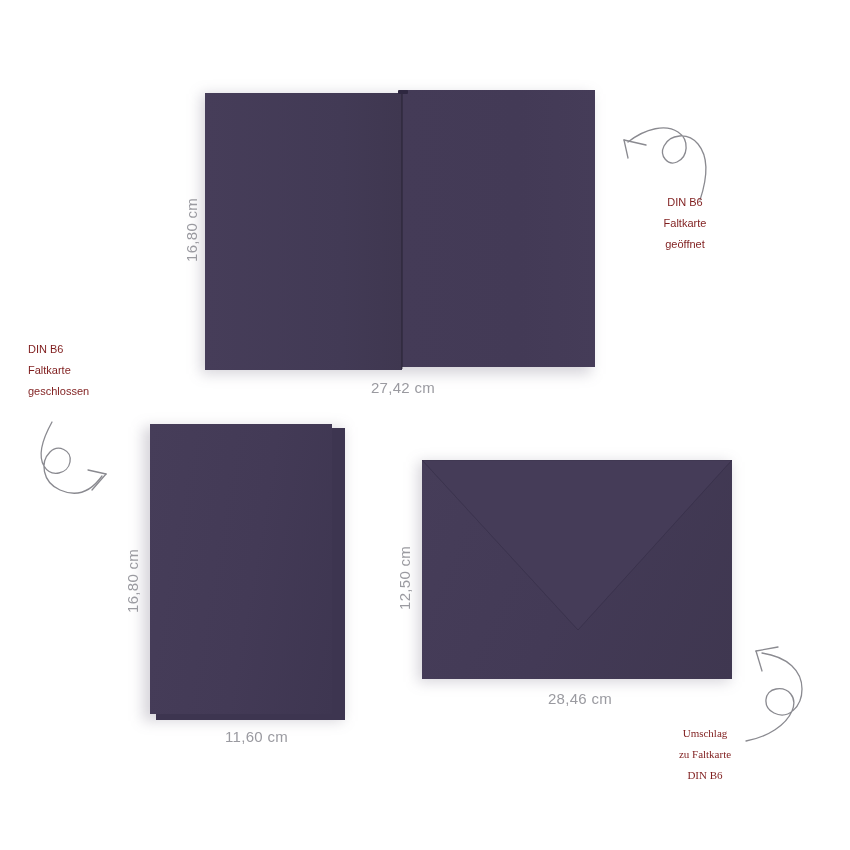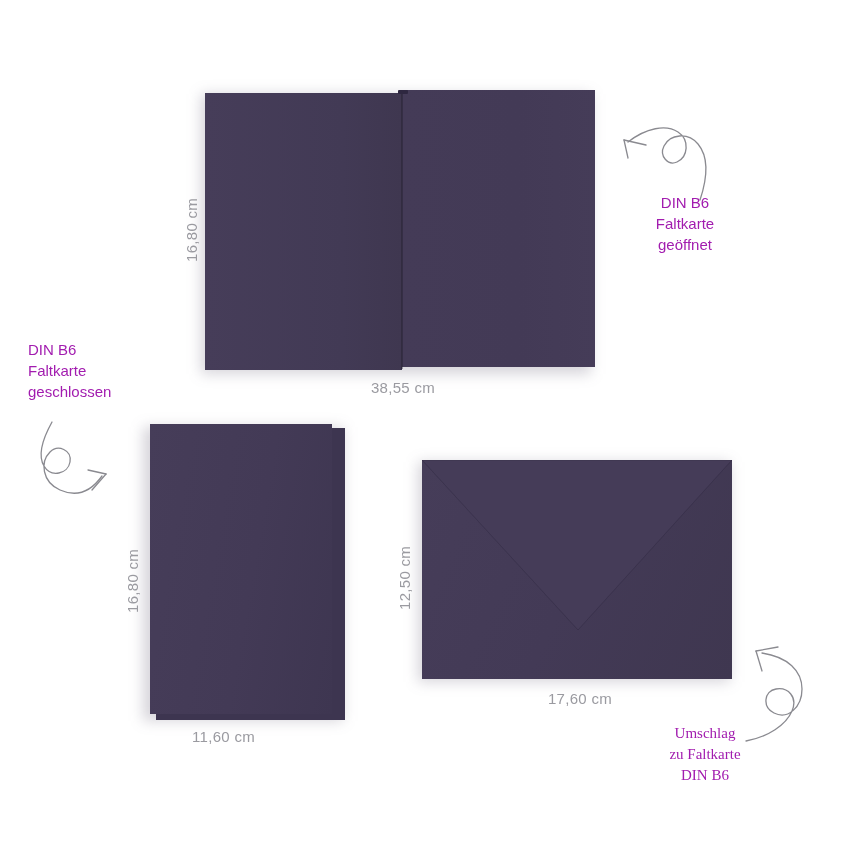--- a/index.html
+++ b/index.html
@@ -158,30 +158,30 @@
     letter-spacing: 0.3px;
     white-space: nowrap;
   }
   .dim-v {
     transform: rotate(-90deg);
     transform-origin: 0 0;
   }
 
   #dim-open-h   { left: 355px; top: 379px; width: 96px; text-align: center; }
   #dim-open-v   { left: 183px; top: 262px; }
-  #dim-closed-h { left: 192px; top: 728px; width: 96px; text-align: left; }
+  #dim-closed-h { left: 192px; top: 728px; width: 96px; text-align: right; }
   #dim-closed-v { left: 124px; top: 613px; }
   #dim-env-h    { left: 532px; top: 690px; width: 96px; text-align: center; }
   #dim-env-v    { left: 396px; top: 610px; }
 
   
   .annot {
     position: absolute;
-    color: #a21caf;
-    font-size: 15px;
+    color: #7f1d1d;
+    font-size: 11px;
     line-height: 21px;
     white-space: pre-line;
   }
   #annot-open     { left: 620px; top: 192px; width: 130px; text-align: center; }
   #annot-closed   { left: 28px;  top: 339px; width: 140px; text-align: left; }
   #annot-envelope { left: 630px; top: 723px; width: 150px; text-align: center; font-family: Liberation Serif, serif; }
 
   .arrow {
     position: absolute;
     pointer-events: none;
@@ -197,21 +197,21 @@
 <div id="stage">
 
   <div id="card-open-wrap">
     <div id="card-open-shadow"></div>
     <div id="card-open-left"></div>
     <div id="card-open-right"></div>
     <div id="card-open-fold"></div>
     <div id="card-open-notch"></div>
   </div>
 
-  <div class="dim" id="dim-open-h">38,55 cm</div>
+  <div class="dim" id="dim-open-h">27,42 cm</div>
 
   <div class="dim dim-v" id="dim-open-v">16,80 cm</div>
 
   <div class="arrow" id="arrow-open">
     <svg width="110" height="90" viewBox="0 0 110 90" fill="none" stroke="#8a8a90" stroke-width="1.3" stroke-linecap="round" stroke-linejoin="round">
       <path d="M88 88 C 96 64, 96 44, 86 32 C 76 20, 58 22, 52 34 C 47 44, 56 54, 65 50 C 76 45, 78 28, 66 20 C 54 12, 34 16, 16 30"></path>
       <path d="M12 28 L 16 46"></path>
       <path d="M12 28 L 34 33"></path>
     </svg>
   </div>
@@ -245,21 +245,21 @@
   <div id="envelope-wrap">
     <div id="envelope-shadow"></div>
     <div id="envelope-body"></div>
     <div id="envelope-flap">
       <svg width="310" height="175" viewBox="0 0 310 175">
         <path d="M0 0 L 156 170 L 310 0 Z" fill="#453c58" stroke="rgba(40,33,55,0.30)" stroke-width="1"></path>
       </svg>
     </div>
   </div>
 
-  <div class="dim" id="dim-env-h">17,60 cm</div>
+  <div class="dim" id="dim-env-h">28,46 cm</div>
 
   <div class="dim dim-v" id="dim-env-v">12,50 cm</div>
 
   <div class="arrow" id="arrow-envelope">
     <svg width="95" height="100" viewBox="0 0 95 100" fill="none" stroke="#8a8a90" stroke-width="1.3" stroke-linecap="round" stroke-linejoin="round">
       <path d="M6 96 C 28 92, 46 80, 52 66 C 58 52, 48 42, 36 44 C 24 46, 22 62, 34 68 C 48 75, 62 62, 62 44 C 62 26, 48 12, 22 8"></path>
       <path d="M16 6 L 22 26"></path>
       <path d="M16 6 L 38 2"></path>
     </svg>
   </div>

